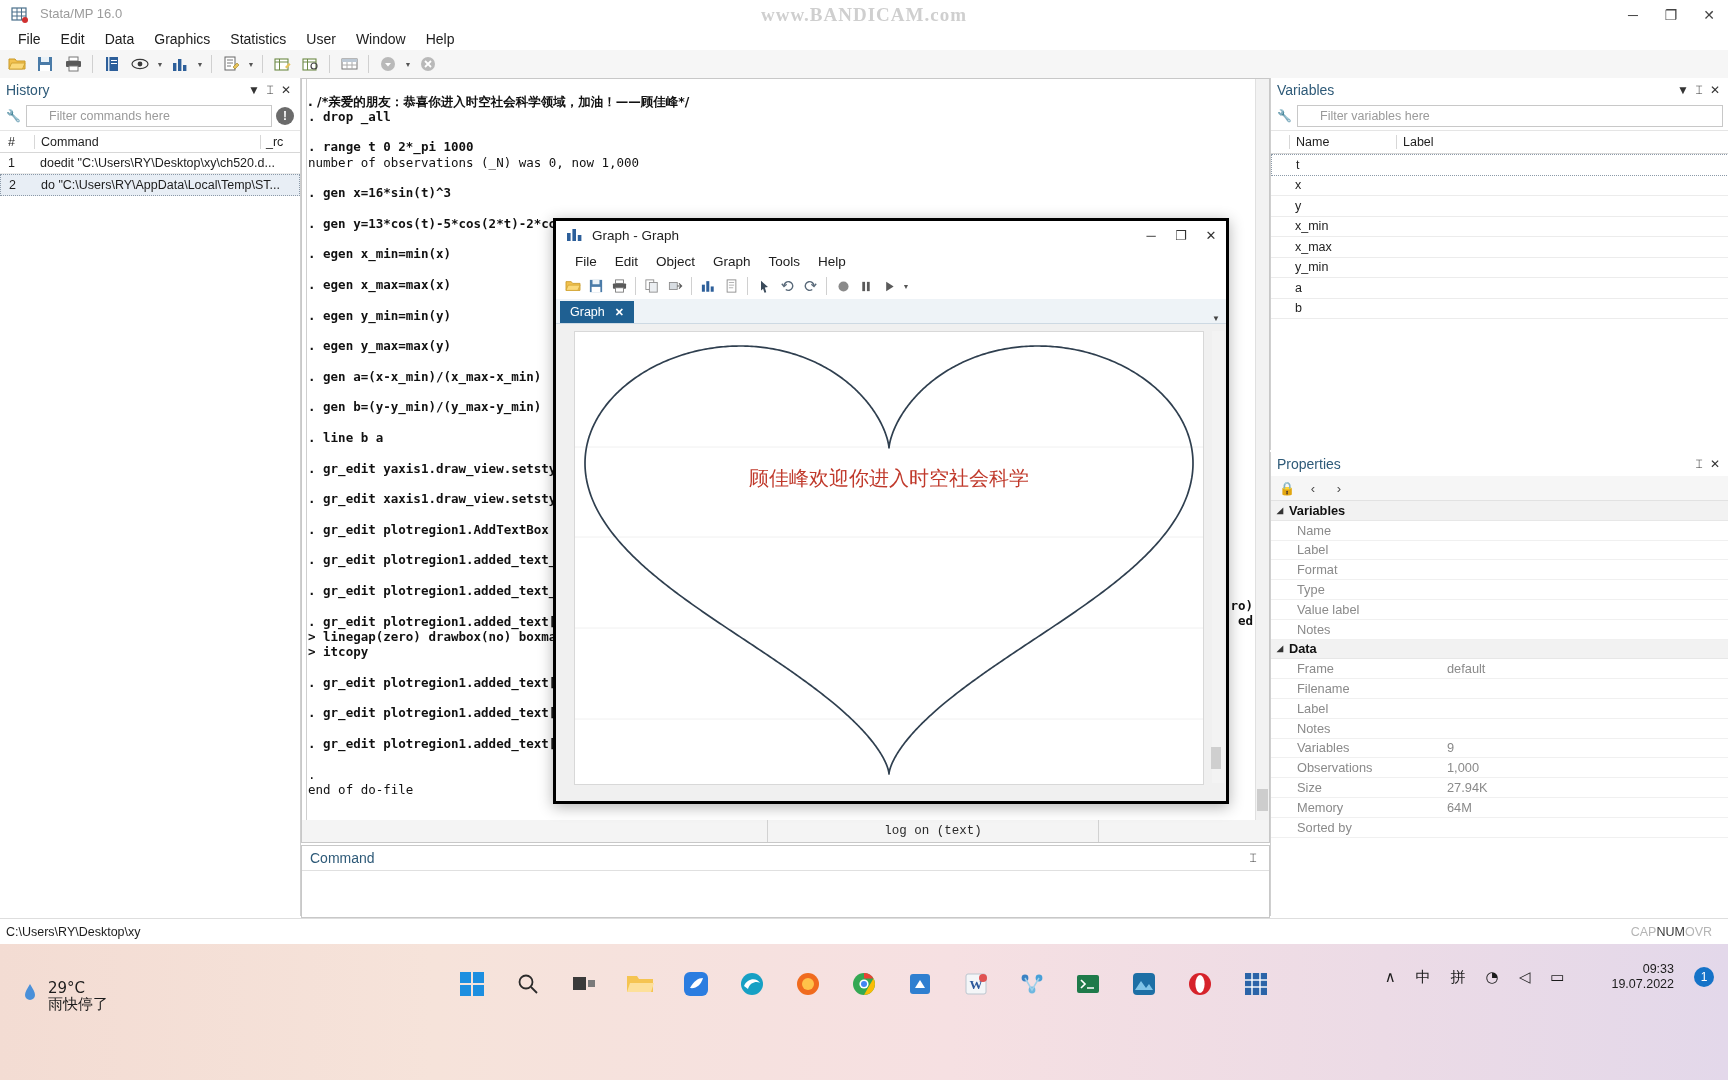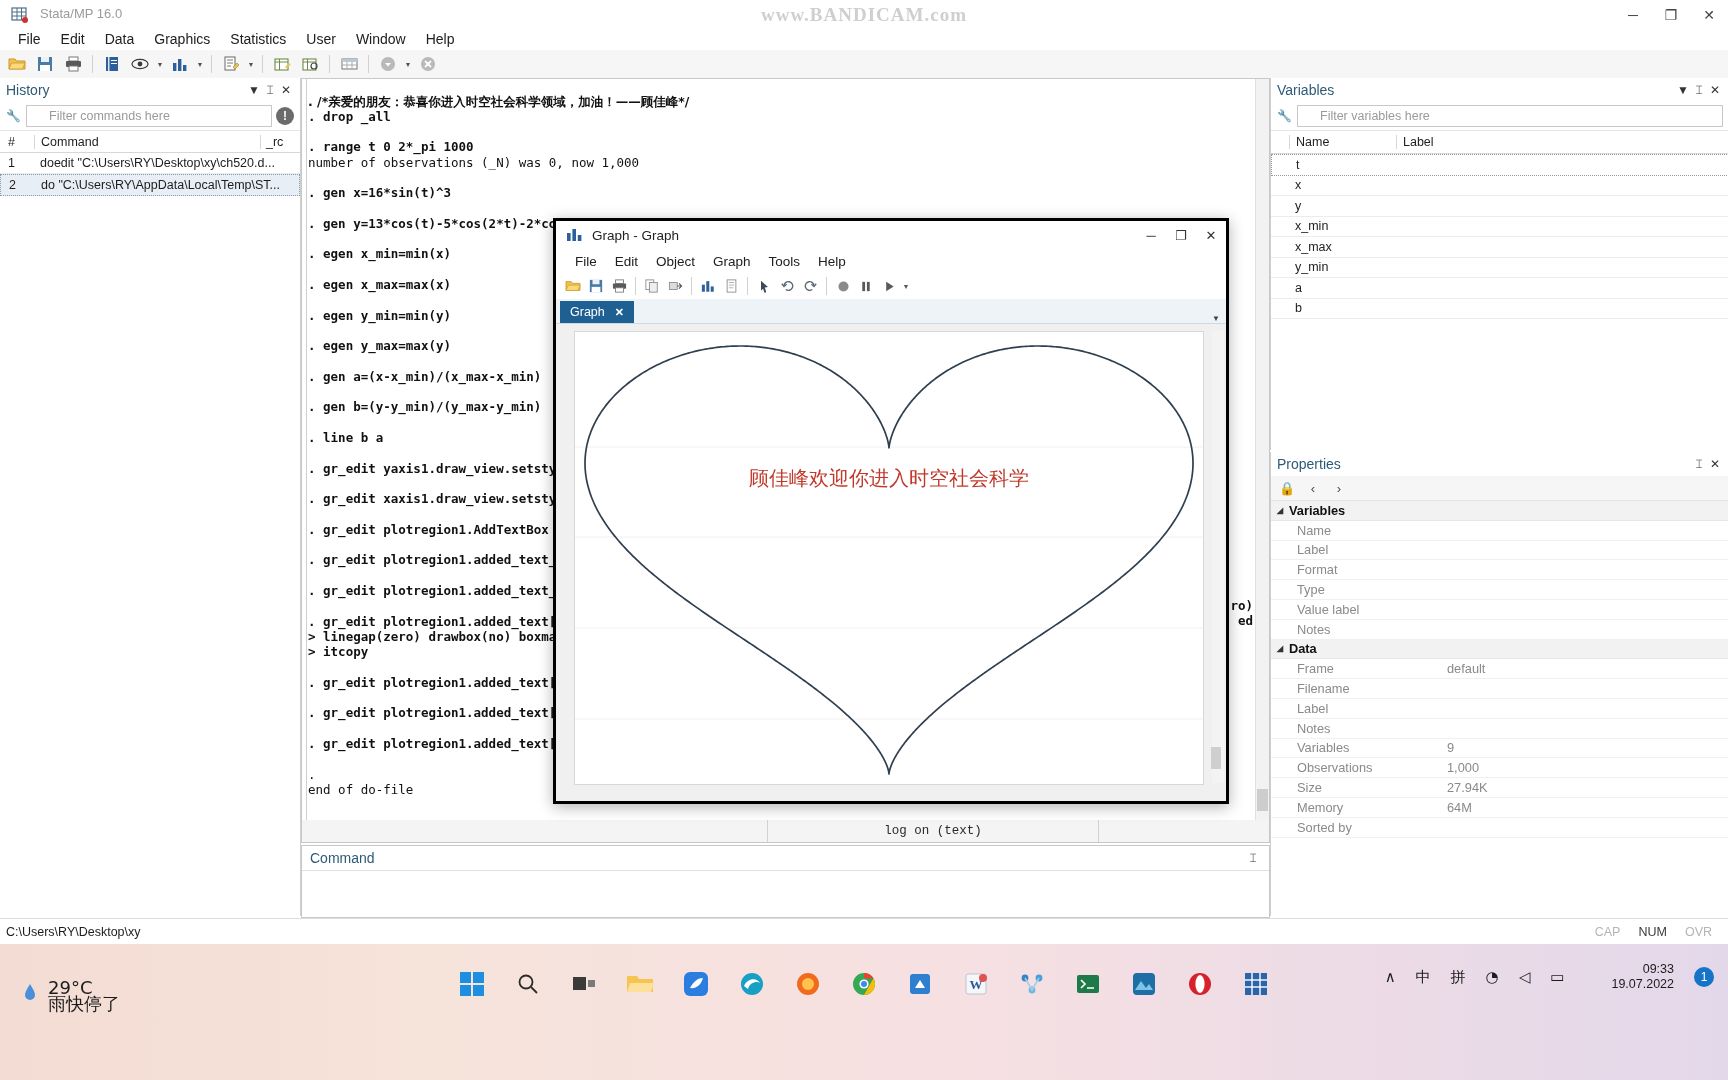--- a/index.html
+++ b/index.html
@@ -108,30 +108,30 @@
   .gw-scrollarrow{margin-left:auto;color:#444;font-size:8px;padding-right:6px;}
   .gw-canvas{position:absolute;left:18px;top:110px;width:628px;height:452px;background:#fff;border:1px solid #d8d8d8;}
   .gw-vscroll{position:absolute;right:2px;top:110px;width:12px;height:452px;background:#f3f3f3;}
   .gw-vthumb{position:absolute;right:3px;bottom:14px;width:10px;height:22px;background:#cfcfcf;}
   .heartlabel{position:absolute;left:0;top:0;width:100%;text-align:center;
     font-family:"DejaVu Sans",sans-serif;font-size:20px;color:#c0392b;}
 
   
   .appstatus{position:absolute;left:0;top:918px;width:1728px;height:26px;background:#fff;border-top:1px solid #dedede;display:flex;align-items:center;}
   .as-path{padding-left:6px;font-size:12.5px;color:#1d1d1d;}
-  .as-right{margin-left:auto;display:flex;gap:18px;padding-right:16px;font-size:12.5px;}
+  .as-right{margin-left:auto;display:flex;padding-right:16px;font-size:12.5px;}
   .as-dim{color:#b5b5b5;}
   .as-on{color:#3a3a3a;}
 
   
   .taskbar{position:absolute;left:0;top:944px;width:1728px;height:136px;
     background:linear-gradient(90deg,#f3dcd3 0%,#f6e3da 25%,#f6e0e2 55%,#ecdbe6 80%,#e3d8ea 100%);}
   .tb-weather{position:absolute;left:22px;top:36px;display:flex;align-items:center;gap:10px;}
   .tb-wico{width:16px;height:30px;}
-  .tb-wtxt{font-size:18px;line-height:16px;color:#1c1c1c;font-family:"DejaVu Sans",sans-serif;}
+  .tb-wtxt{font-size:15px;line-height:16px;color:#1c1c1c;font-family:"DejaVu Sans",sans-serif;}
   .tb-center{position:absolute;left:0;top:0;width:1728px;height:80px;display:flex;align-items:center;justify-content:center;gap:22px;}
   .tbapp{width:34px;height:34px;display:flex;align-items:center;justify-content:center;}
   .tb-right{position:absolute;right:14px;top:18px;display:flex;align-items:center;gap:20px;}
   .tb-ri{font-size:15px;color:#1c1c1c;font-family:"DejaVu Sans",sans-serif;}
   .tb-clock{font-size:12.5px;line-height:15px;text-align:right;color:#1c1c1c;margin-left:27px;}
   .tb-notif{width:20px;height:20px;border-radius:50%;background:#1573c8;color:#fff;font-size:12px;display:flex;align-items:center;justify-content:center;}
 </style>
 </head>
 <body>
 

